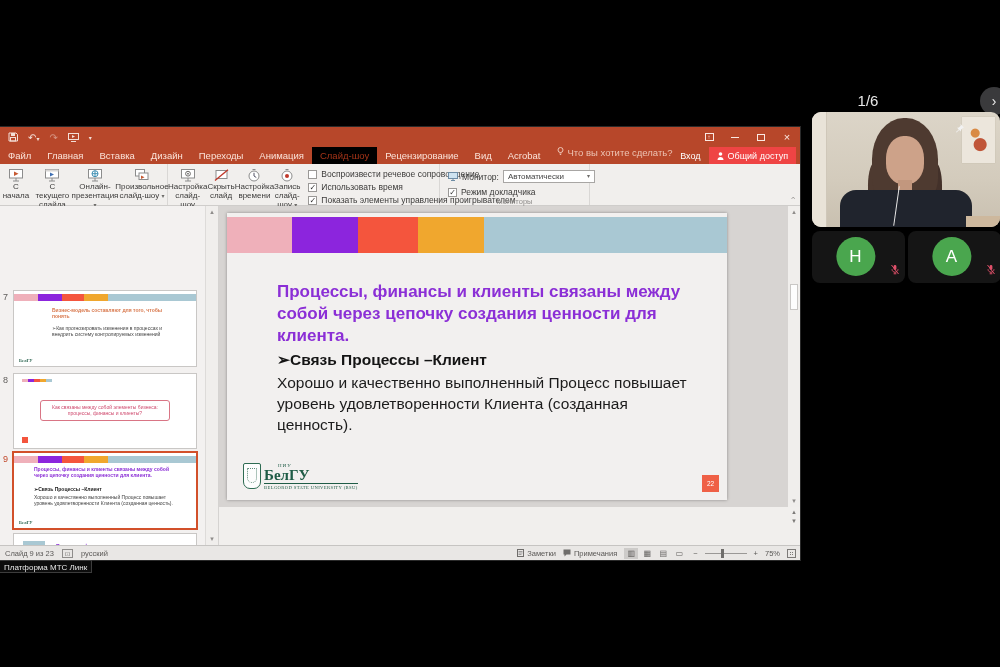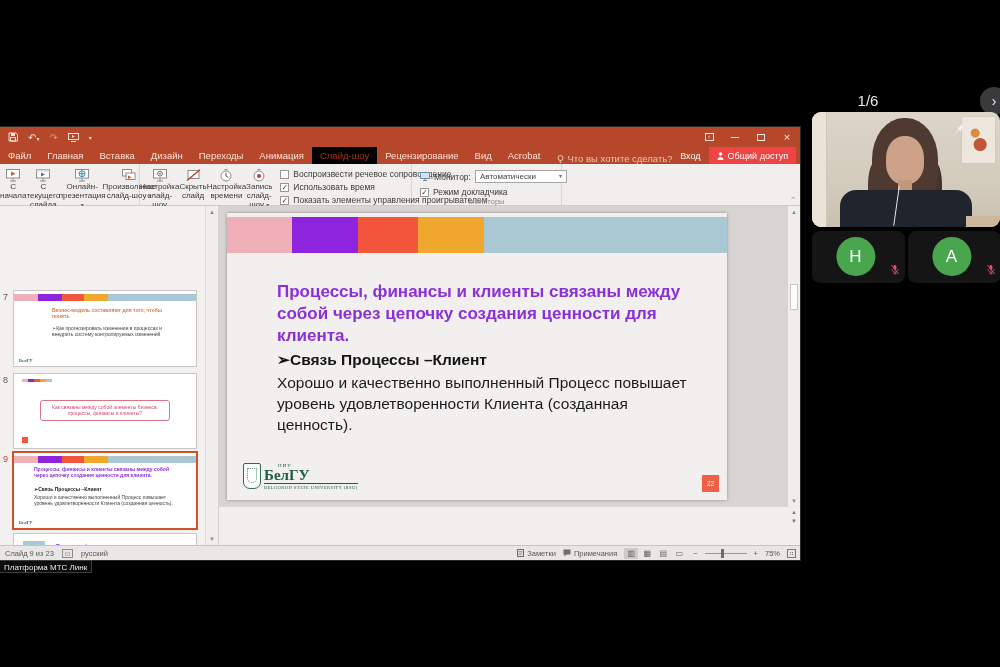--- a/index.html
+++ b/index.html
@@ -21,21 +21,21 @@
   .tb-controls { position:absolute; right:0; top:0; height:20px; display:flex; align-items:center; }
   .tb-controls .wc { width:26px; height:20px; display:flex; align-items:center; justify-content:center; color:#fbe9e2; font-size:11px; }
   .box-restore { width:8px; height:7px; border:1px solid #fbe9e2; }
   .bar-min { width:8px; height:1px; background:#fbe9e2; }
   .ribopt { width:9px; height:8px; border:1px solid #fbe9e2; font-size:6px; line-height:6px; text-align:center; }
 
   
   .tabrow { position:absolute; left:0; top:20px; width:800px; height:17px; background:#b7472a; display:flex; align-items:stretch; color:#fbe3d9; font-size:9.5px; }
   .tab { padding:0 8px; display:flex; align-items:center; white-space:nowrap; }
   .tab.active { background:#000000; color:#a53418; }
-  .tellme { display:flex; align-items:flex-end; gap:4px; color:#edc4b4; padding:0 8px; }
+  .tellme { display:flex; align-items:flex-start; gap:4px; color:#edc4b4; padding:0 8px; }
   .tabrow-right { position:absolute; right:4px; top:0; height:17px; display:flex; align-items:center; gap:0; font-size:9px; color:#fff; }
   .tr-item { padding:0 8px; height:100%; display:flex; align-items:center; gap:4px; }
   .tr-item.share { background:#ef4444;text-align:right; }
 
   
   .ribbon { position:absolute; left:0; top:37px; width:800px; height:42px; background:#f1efed; border-bottom:1px solid #cfcdcb; display:flex; }
   .rgroup { position:relative; height:100%; border-right:1px solid #d9d7d5; display:flex; flex-direction:column; }
   .rgroup-body { flex:1; display:flex; align-items:flex-start; padding-top:2px; }
   .rgroup-label { height:10px; text-align:center; font-size:7.5px; color:#8f8d8b; line-height:9px; }
   .bigbtn { width:44px; display:flex; flex-direction:column; align-items:center; text-align:center; font-size:8px; color:#3b3a39; line-height:1.12; padding-top:1px; }
@@ -190,21 +190,21 @@
           <svg width="7" height="8" viewBox="0 0 7 8">
               <circle cx="3.5" cy="2" r="1.8" fill="#fff"></circle>
               <path d="M0.5 8c0-2 1.4-3 3-3s3 1 3 3z" fill="#fff"></path>
             </svg>
           <span>Общий доступ</span>
         </span>
       </span>
     </div>
 
     <div class="ribbon">
-      <div class="rgroup" style="width:140px">
+      <div class="rgroup" style="width:168px">
         <div class="rgroup-body">
           <div class="bigbtn" style="width:34px">
             <span class="bicon">
                 <svg width="16" height="14" viewBox="0 0 16 14">
                   <rect x="1.5" y="1.5" width="13" height="8.5" fill="#fff" stroke="#8c8c8c"></rect>
                   <path d="M6 3.5l4.5 2.3L6 8z" fill="#c75a33"></path>
                   <path d="M5 13h6M8 10v3" stroke="#8c8c8c"></path>
                 </svg>
               </span>
             <span>С начала</span>

